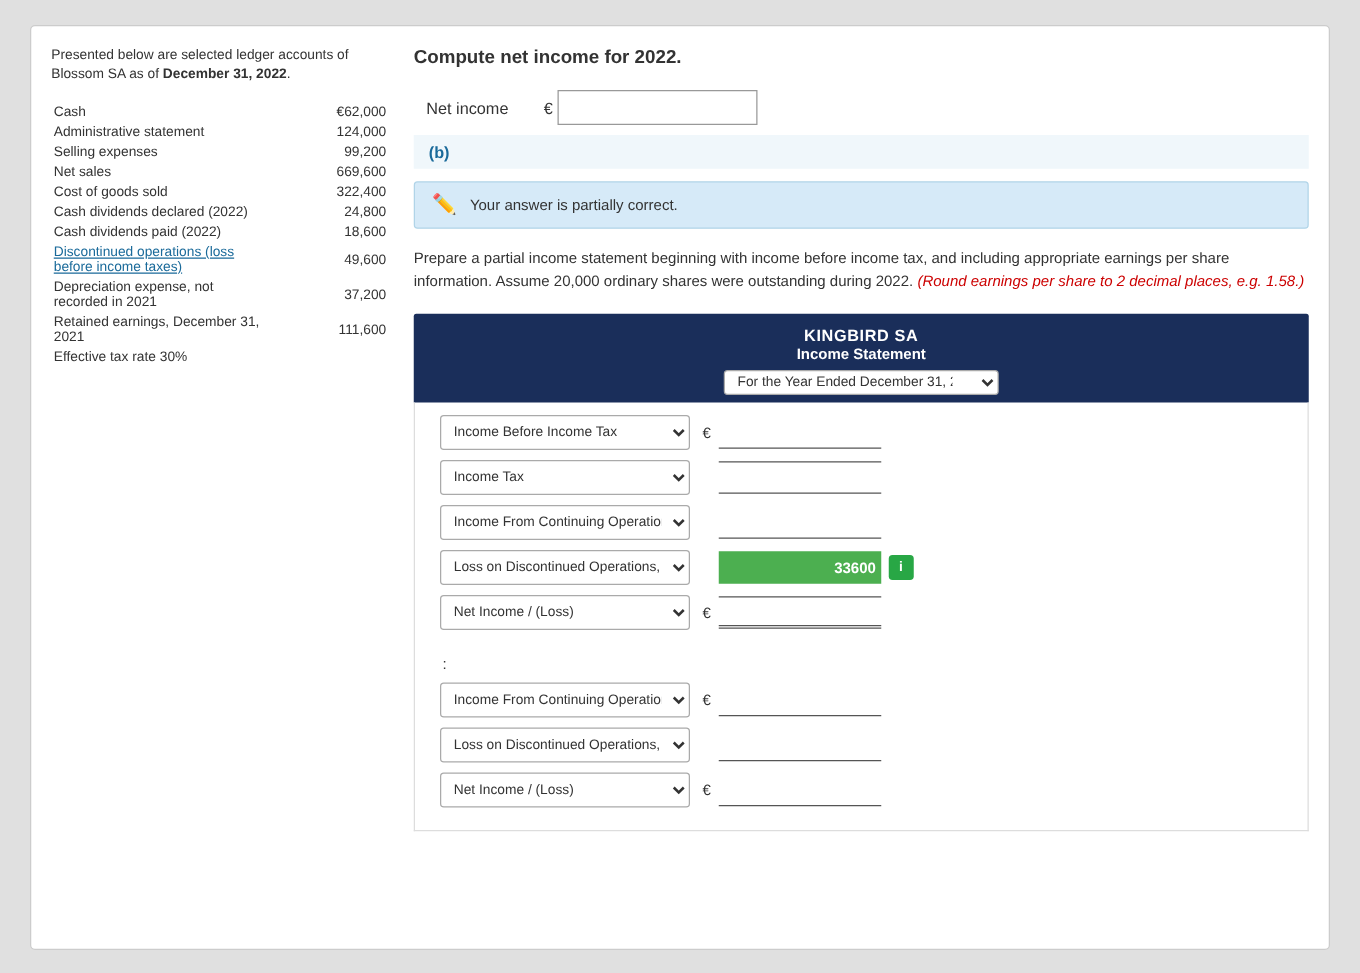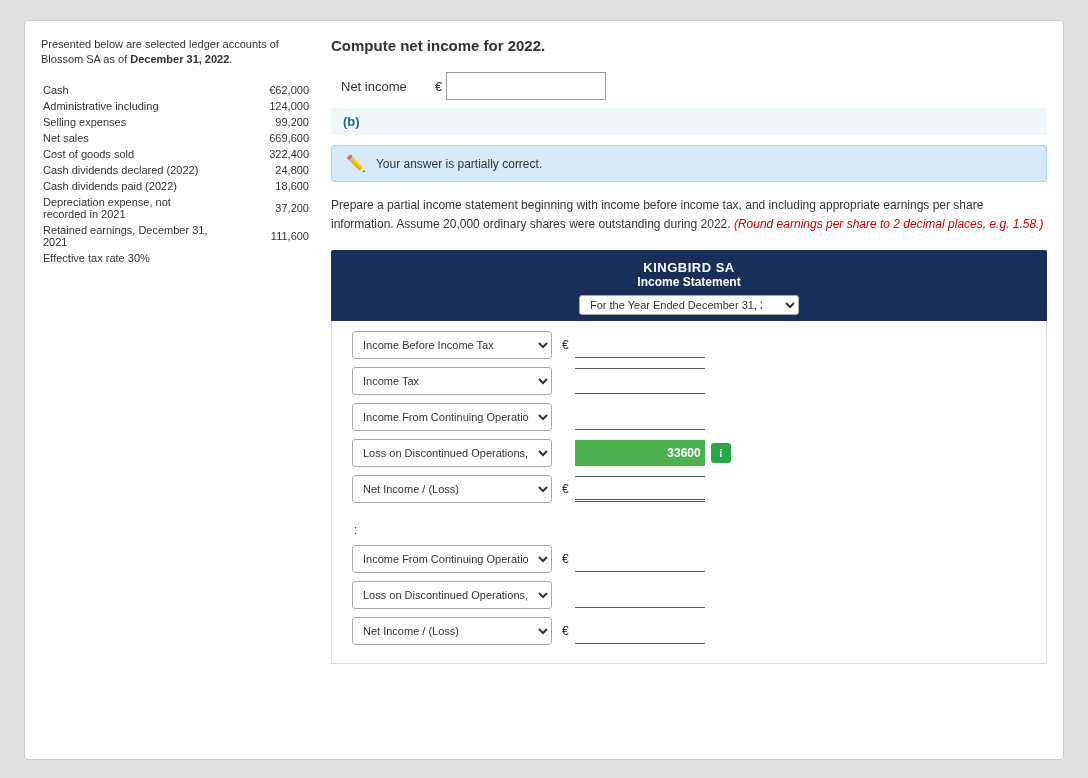--- a/index.html
+++ b/index.html
@@ -243,21 +243,21 @@
     <p class="intro-text">
       Presented below are selected ledger accounts of Blossom SA as of <span>December 31, 2022</span>.
     </p>
     <table class="ledger-table">
       <tbody>
         <tr>
           <td>Cash</td>
           <td>€62,000</td>
         </tr>
         <tr>
-          <td>Administrative including</td>
+          <td>Administrative statement</td>
           <td>124,000</td>
         </tr>
         <tr>
           <td>Selling expenses</td>
           <td>99,200</td>
         </tr>
         <tr>
           <td>Net sales</td>
           <td>669,600</td>
         </tr>
@@ -265,20 +265,24 @@
           <td>Cost of goods sold</td>
           <td>322,400</td>
         </tr>
         <tr>
           <td>Cash dividends declared (2022)</td>
           <td>24,800</td>
         </tr>
         <tr>
           <td>Cash dividends paid (2022)</td>
           <td>18,600</td>
+        </tr>
+        <tr>
+          <td class="link-text">Discontinued operations (loss before income taxes)</td>
+          <td>49,600</td>
         </tr>
         <tr>
           <td>Depreciation expense, not recorded in 2021</td>
           <td>37,200</td>
         </tr>
         <tr>
           <td>Retained earnings, December 31, 2021</td>
           <td>111,600</td>
         </tr>
         <tr>

